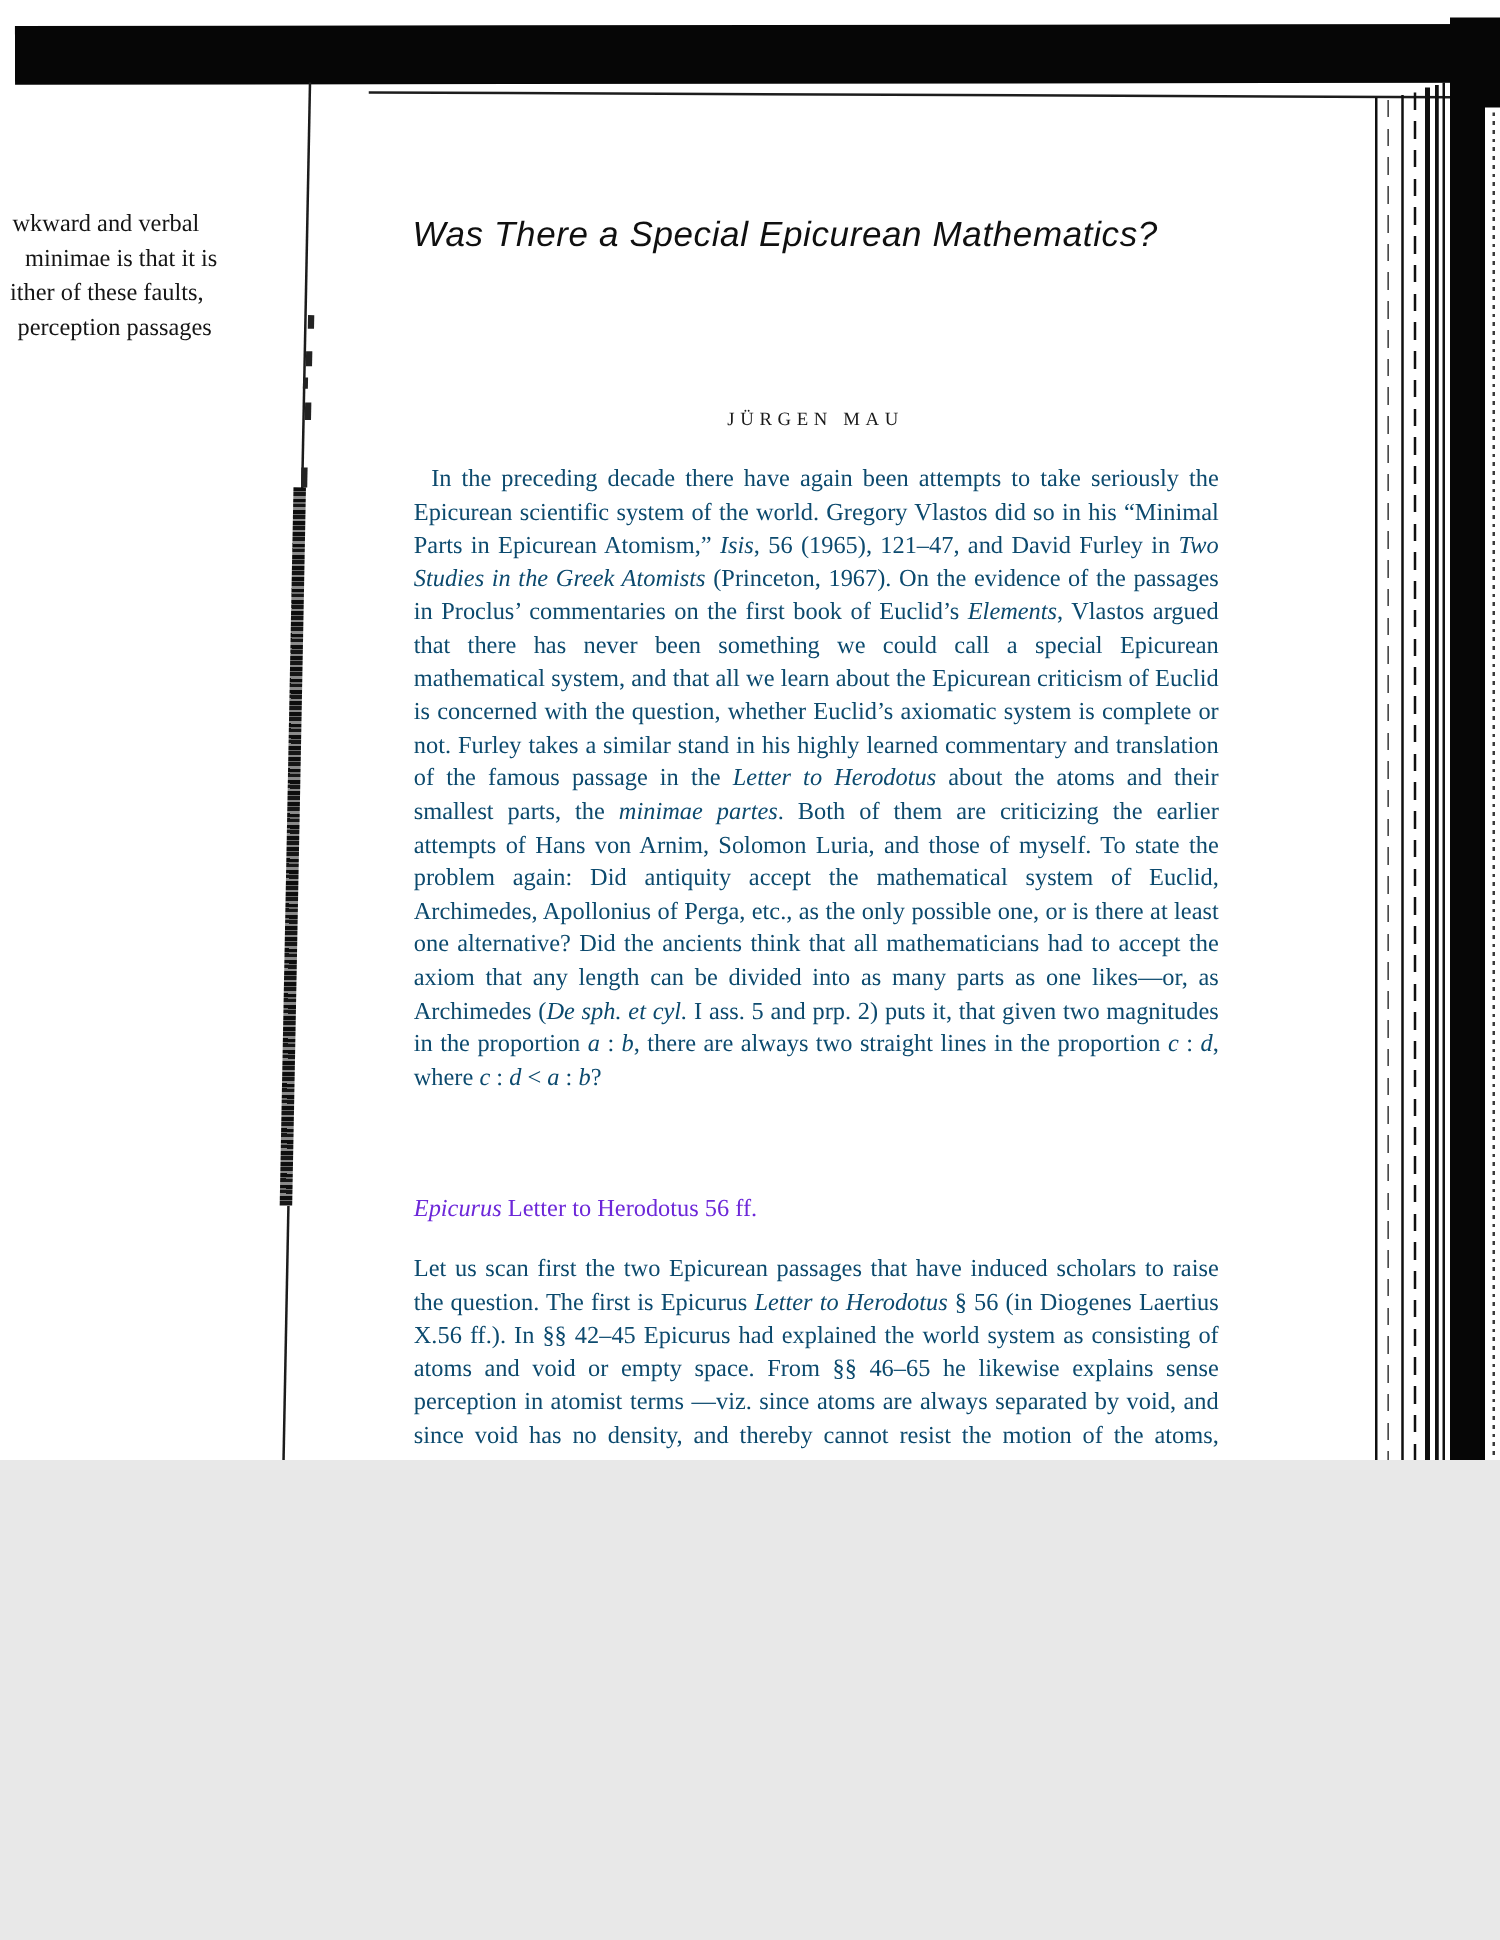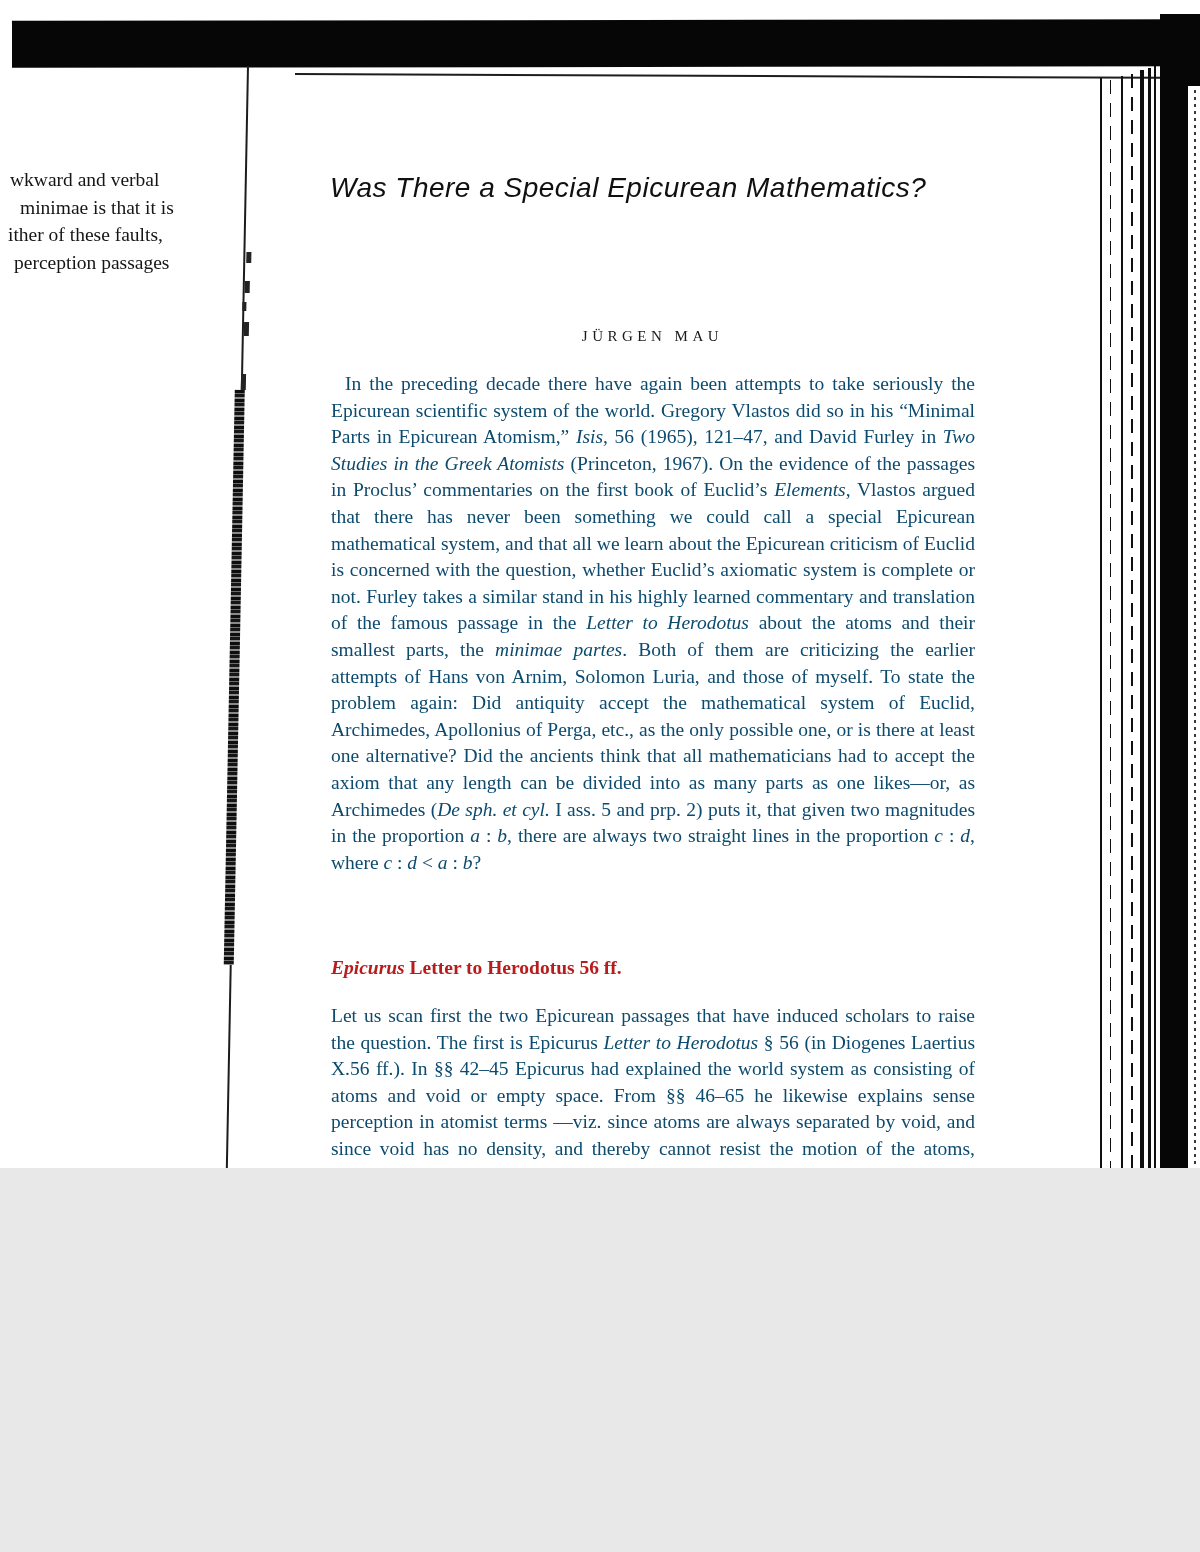--- a/index.html
+++ b/index.html
@@ -57,21 +57,21 @@
     color: #1a1a1a;
     margin-top: 41px;
   }
   .body-copy {
     font-size: 19.5px; line-height: 26.6px; text-align: justify;
     color: #0c4a6e;
   }
   .para-1 { position: absolute; left: 331px; top: 371px; width: 644px; text-indent: 14px; }
   .section-heading {
     position: absolute; left: 331px; top: 957px; width: 644px;
-    font-size: 19.5px; color: #b91c1c; font-weight: bold;
+    font-size: 19.5px; color: #6d28d9;
   }
   .para-2 { position: absolute; left: 331px; top: 1003px; width: 644px; }
   .page-number {
     position: absolute; left: 331px; top: 1210px; width: 624px;
     text-align: right; font-size: 19px; color: #121212;
   }
   .edge-line { position: absolute; background: #101010; }
   .edge-line.dashed {
     background: repeating-linear-gradient(180deg, #101010 0 14px, rgba(255,255,255,0.85) 14px 23px);
   }

